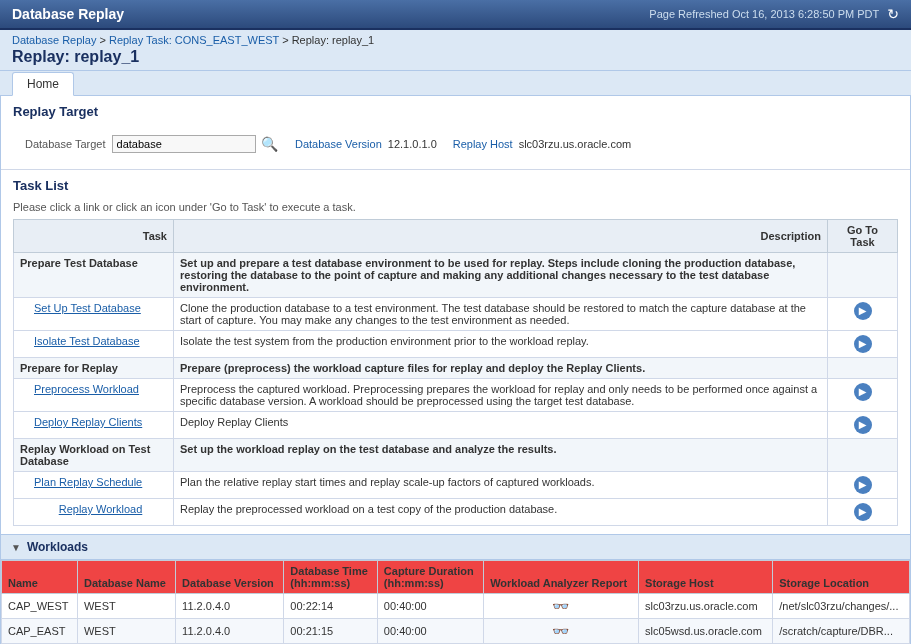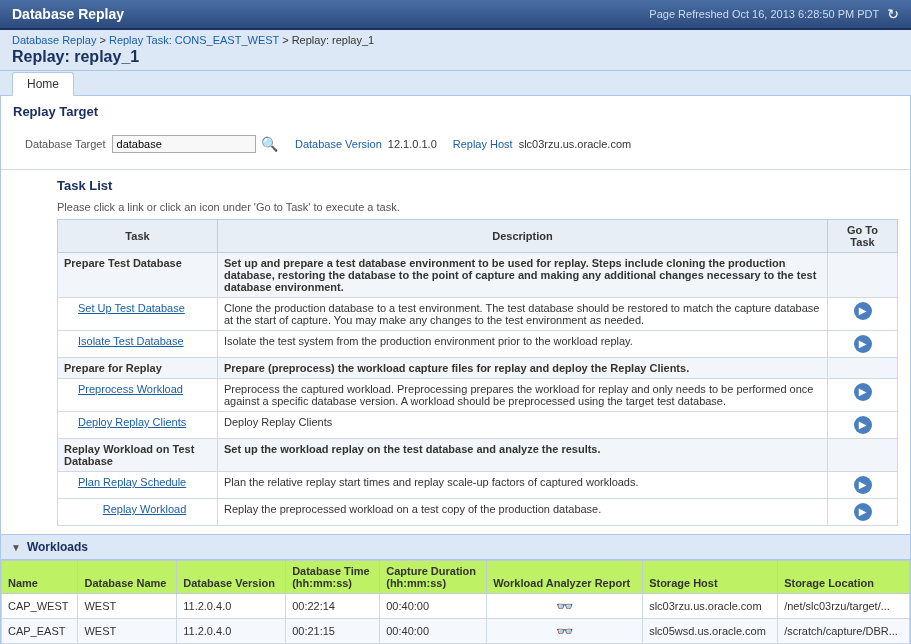--- a/index.html
+++ b/index.html
@@ -54,28 +54,28 @@
 
     
     .replay-target { display: flex; align-items: center; gap: 16px; padding: 8px 12px; }
     .field-group { display: flex; align-items: center; gap: 6px; }
     .field-label { font-size: 11px; color: #555; }
     .field-input { border: 1px solid #aaa; padding: 2px 4px; font-size: 11px; width: 144px; background: #f8f8f8; }
     .search-icon-btn { cursor: pointer; font-size: 14px; color: #5580aa; }
     .field-value { font-size: 11px; color: #333; }
 
     
-    .task-section { padding: 8px 12px; margin-left: 44px; }
+    .task-section { padding: 8px 12px; }
     .task-instruction { font-size: 11px; color: #555; margin-bottom: 6px; }
     .task-table { width: 100%; border-collapse: collapse; font-size: 11px; }
     .task-table th {
       background: #e8eef5;
       border: 1px solid #c0ccd8;
       padding: 4px 6px;
-      text-align: center;
+      text-align: right;
       font-weight: bold;
       color: #333;
     }
     .task-table td {
       border: 1px solid #d0d8e8;
       padding: 4px 6px;
       vertical-align: top;
     }
     .task-table tr.group-row td { background: #f2f6fa; font-weight: bold; }
     .task-table tr.sub-row td { background: white; }
@@ -96,21 +96,21 @@
       font-weight: bold;
       font-size: 12px;
       color: #1a3060;
       border-top: 1px solid #b0c8e8;
       border-bottom: 1px solid #b0c8e8;
       cursor: pointer;
     }
     .collapse-icon { font-size: 10px; color: #555; }
     .workload-table { width: 100%; border-collapse: collapse; font-size: 11px; }
     .workload-table th {
-      background: #bef264;
+      background: #ef4444;
       border: 1px solid #c0ccd8;
       padding: 4px 6px;
       text-align: left;
       font-weight: bold;
       color: #333;
       vertical-align: bottom;
     }
     .workload-table td {
       border: 1px solid #d0d8e8;
       padding: 4px 6px;
@@ -272,21 +272,21 @@
       </thead>
       <tbody id="workload-tbody">
       <tr>
             <td>CAP_WEST</td>
             <td>WEST</td>
             <td>11.2.0.4.0</td>
             <td>00:22:14</td>
             <td>00:40:00</td>
             <td style="text-align:center;"><span class="analyzer-icon">👓</span></td>
             <td>slc03rzu.us.oracle.com</td>
-            <td>/net/slc03rzu/target/...</td>
+            <td>/net/slc03rzu/changes/...</td>
           </tr>
           <tr>
             <td>CAP_EAST</td>
             <td>WEST</td>
             <td>11.2.0.4.0</td>
             <td>00:21:15</td>
             <td>00:40:00</td>
             <td style="text-align:center;"><span class="analyzer-icon">👓</span></td>
             <td>slc05wsd.us.oracle.com</td>
             <td>/scratch/capture/DBR...</td>

